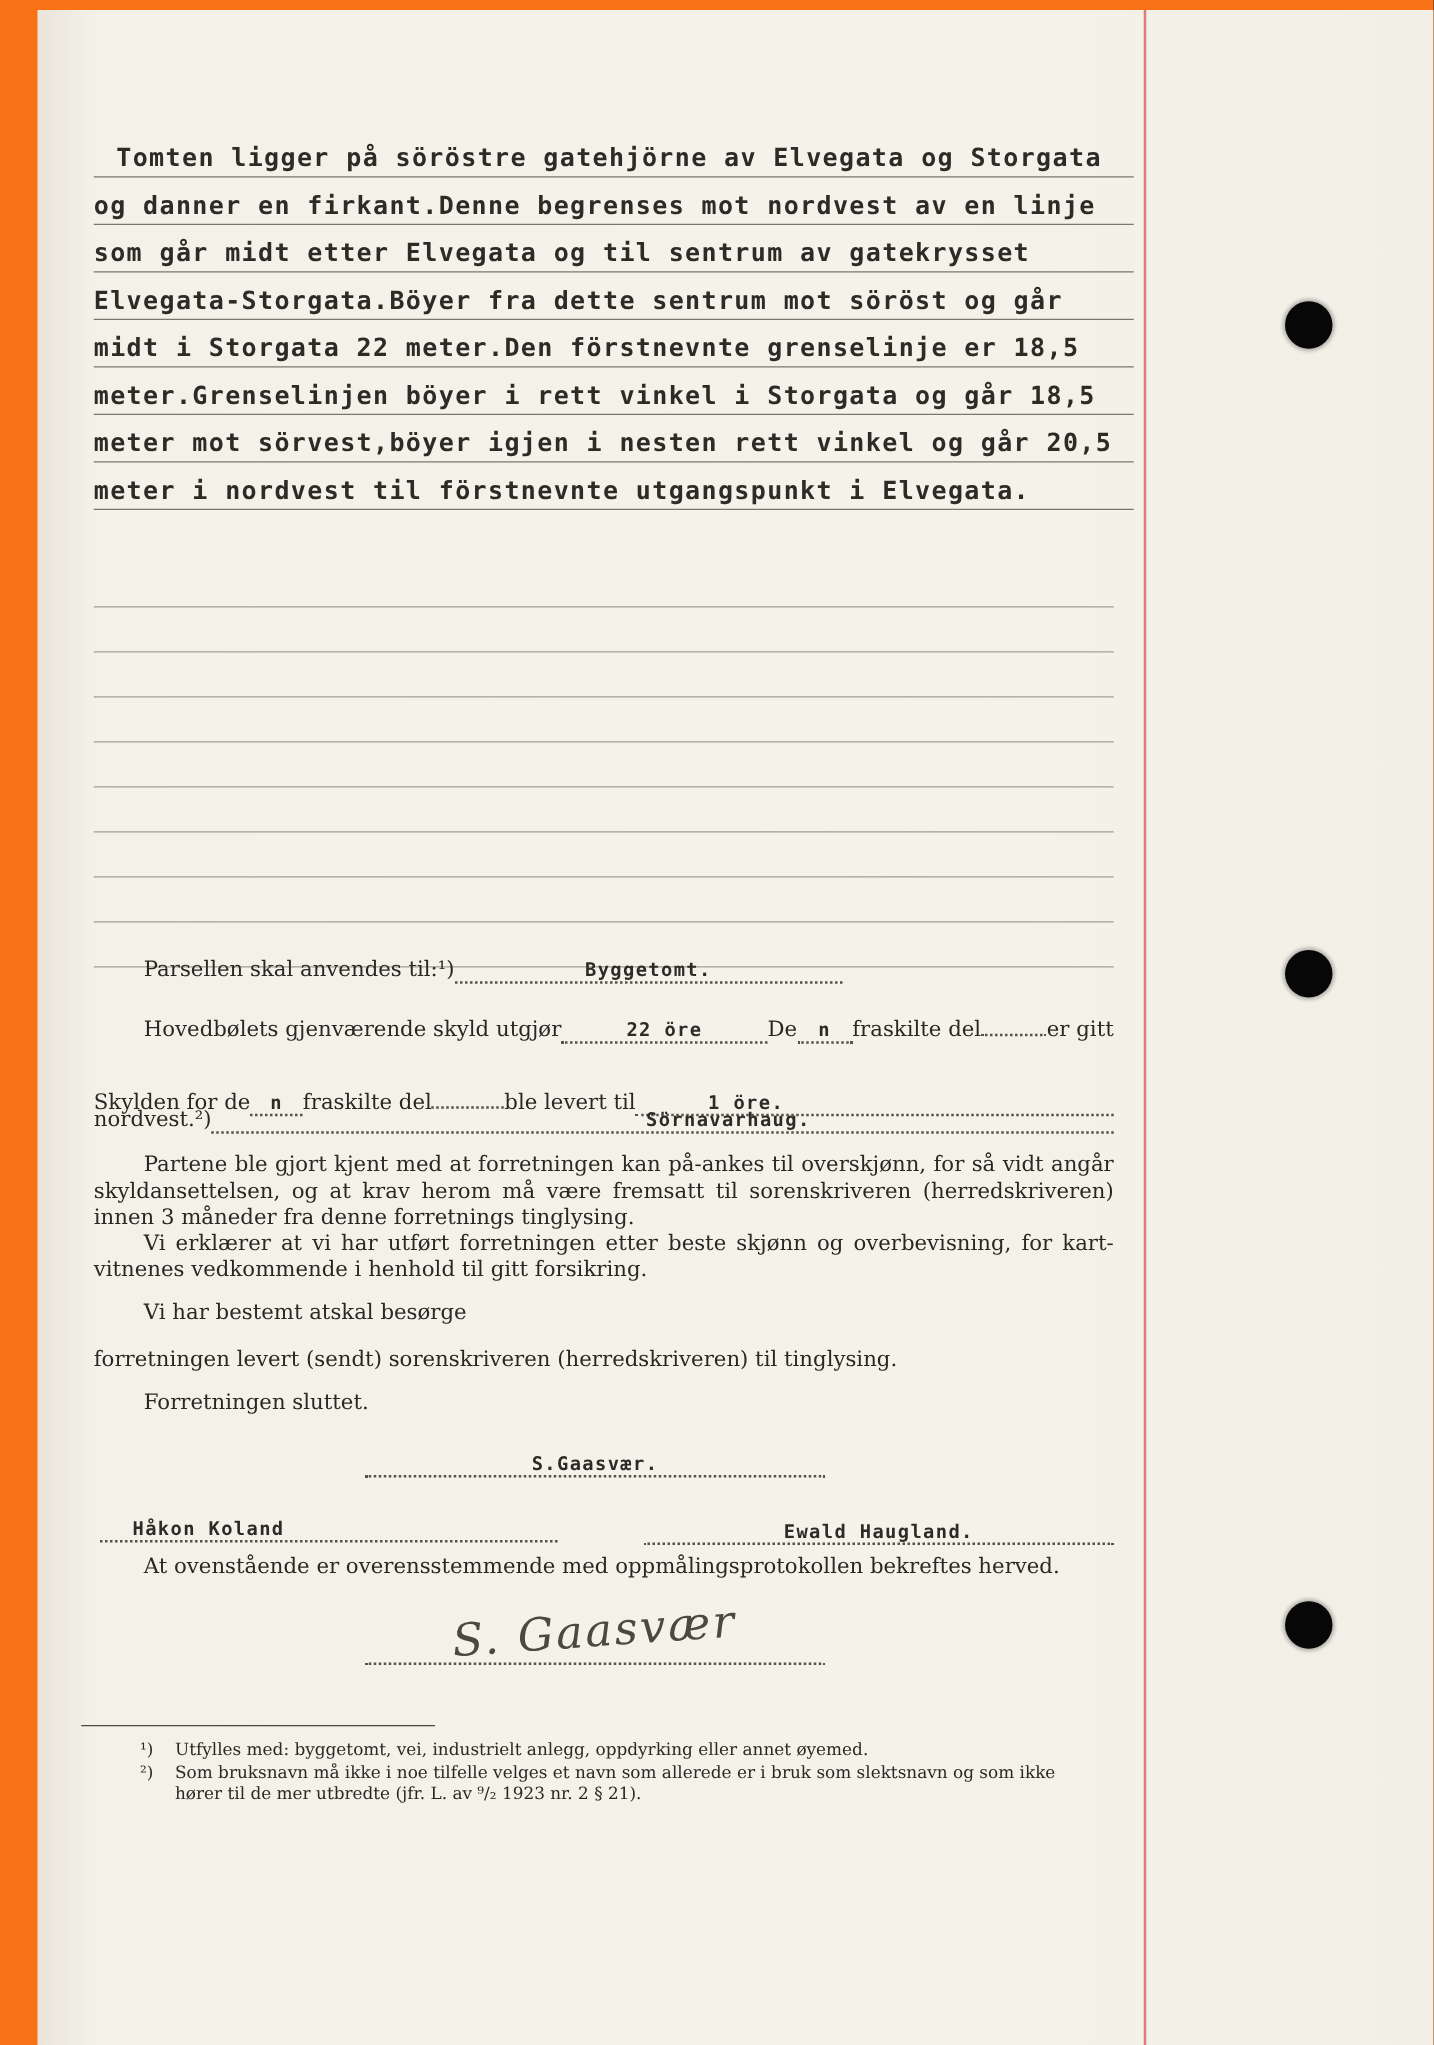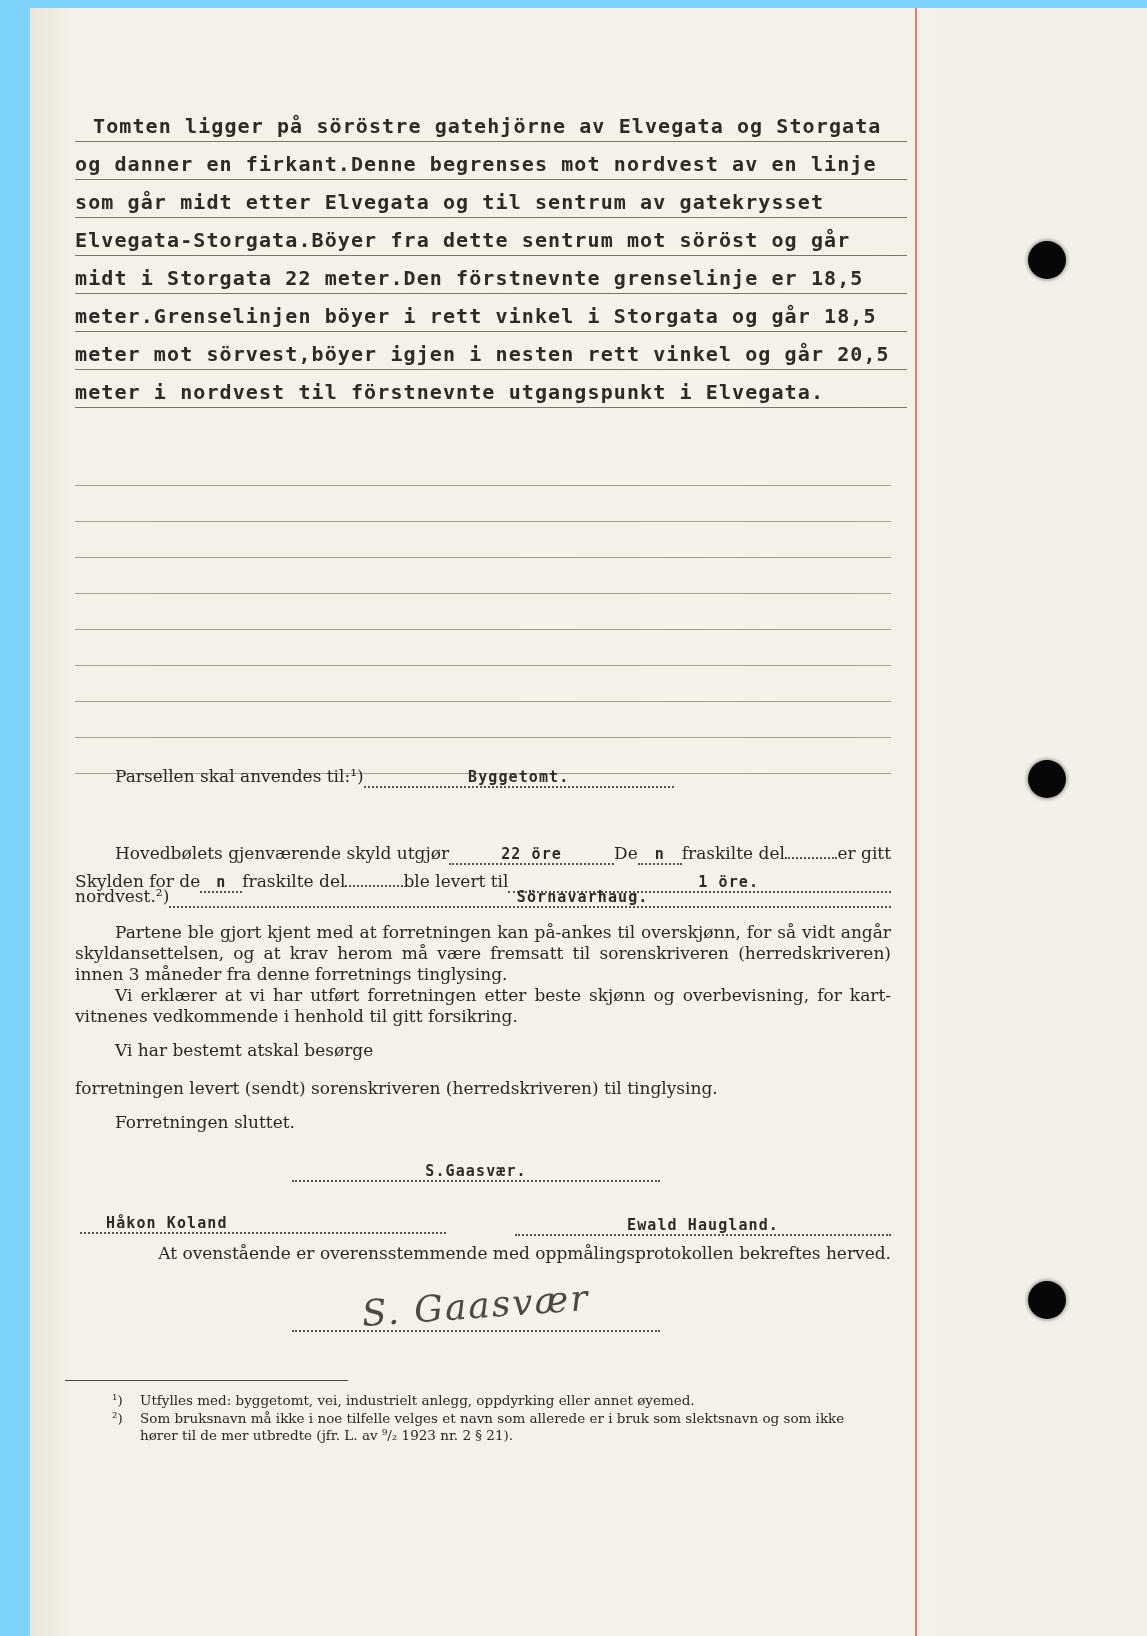--- a/index.html
+++ b/index.html
@@ -1,18 +1,18 @@
 <!DOCTYPE html>
 <html><head>
 <meta charset="utf-8">
 <style>
   html,body { margin:0; padding:0; background:#141414; }
   .scan {
     position:relative; width:1147px; height:1636px;
-    background:#7dd3fc; overflow:hidden;
+    background:#f97316; overflow:hidden;
     font-family:"DejaVu Serif", serif;
   }
   .paper {
     position:absolute; left:30px; top:8px; right:0; bottom:0;
     background:linear-gradient(90deg,#e9e5da 0px,#f4f1e9 45px,#f5f2ea 700px,#f2efe6 100%);
   }
   .margin-line {
     position:absolute; left:915px; top:8px; bottom:0; width:2px;
     background:#d96a63; opacity:.85;
   }
@@ -111,26 +111,26 @@
   </div>
 
   <div class="prow" style="top:840px;">
     <span>Skylden for de</span>
     <span class="dots" style="flex:0 0 42px; justify-content:center;">
       <span class="typed ins">n</span>
     </span>
     <span>fraskilte del</span>
     <span class="dots" style="flex:0 0 58px;"></span>
     <span>ble levert til</span>
-    <span class="dots grow" style="justify-content:center; padding-left:58px;margin-top:33px;">
+    <span class="dots grow" style="justify-content:flex-start; padding-left:58px;margin-top:33px;">
       <span class="typed ins">1 öre.</span>
     </span>
   </div>
 
-  <div class="prow" style="top:843px;">
+  <div class="prow" style="top:814px;">
     <span class="ind"></span>
     <span>Hovedbølets gjenværende skyld utgjør</span>
     <span class="dots" style="flex:0 0 165px; justify-content:center;">
       <span class="typed ins">22 öre</span>
     </span>
     <span>De</span>
     <span class="dots" style="flex:0 0 44px; justify-content:center;">
       <span class="typed ins">n</span>
     </span>
     <span>fraskilte del</span>
@@ -169,21 +169,21 @@
     <span class="typed ins">S.Gaasvær.</span>
   </div>
 
   <div class="sigline" style="left:80px; top:1196px; width:366px; height:38px; justify-content:flex-start; padding-left:26px; box-sizing:border-box;">
     <span class="typed ins">Håkon Koland</span>
   </div>
   <div class="sigline" style="left:515px; top:1196px; width:376px; height:38px;">
     <span class="typed ins">Ewald Haugland.</span>
   </div>
 
-  <div class="prow" style="top:1243px;justify-content:flex-end;">
+  <div class="prow" style="top:1243px;">
     <span class="ind"></span>
     <span>At ovenstående er overensstemmende med oppmålingsprotokollen bekreftes herved.</span>
   </div>
 
   <div class="sigline" style="left:292px; top:1266px; width:368px; height:64px;">
     <span class="script-sig">S. Gaasvær</span>
   </div>
 
   <div class="foot-rule"></div>
 

